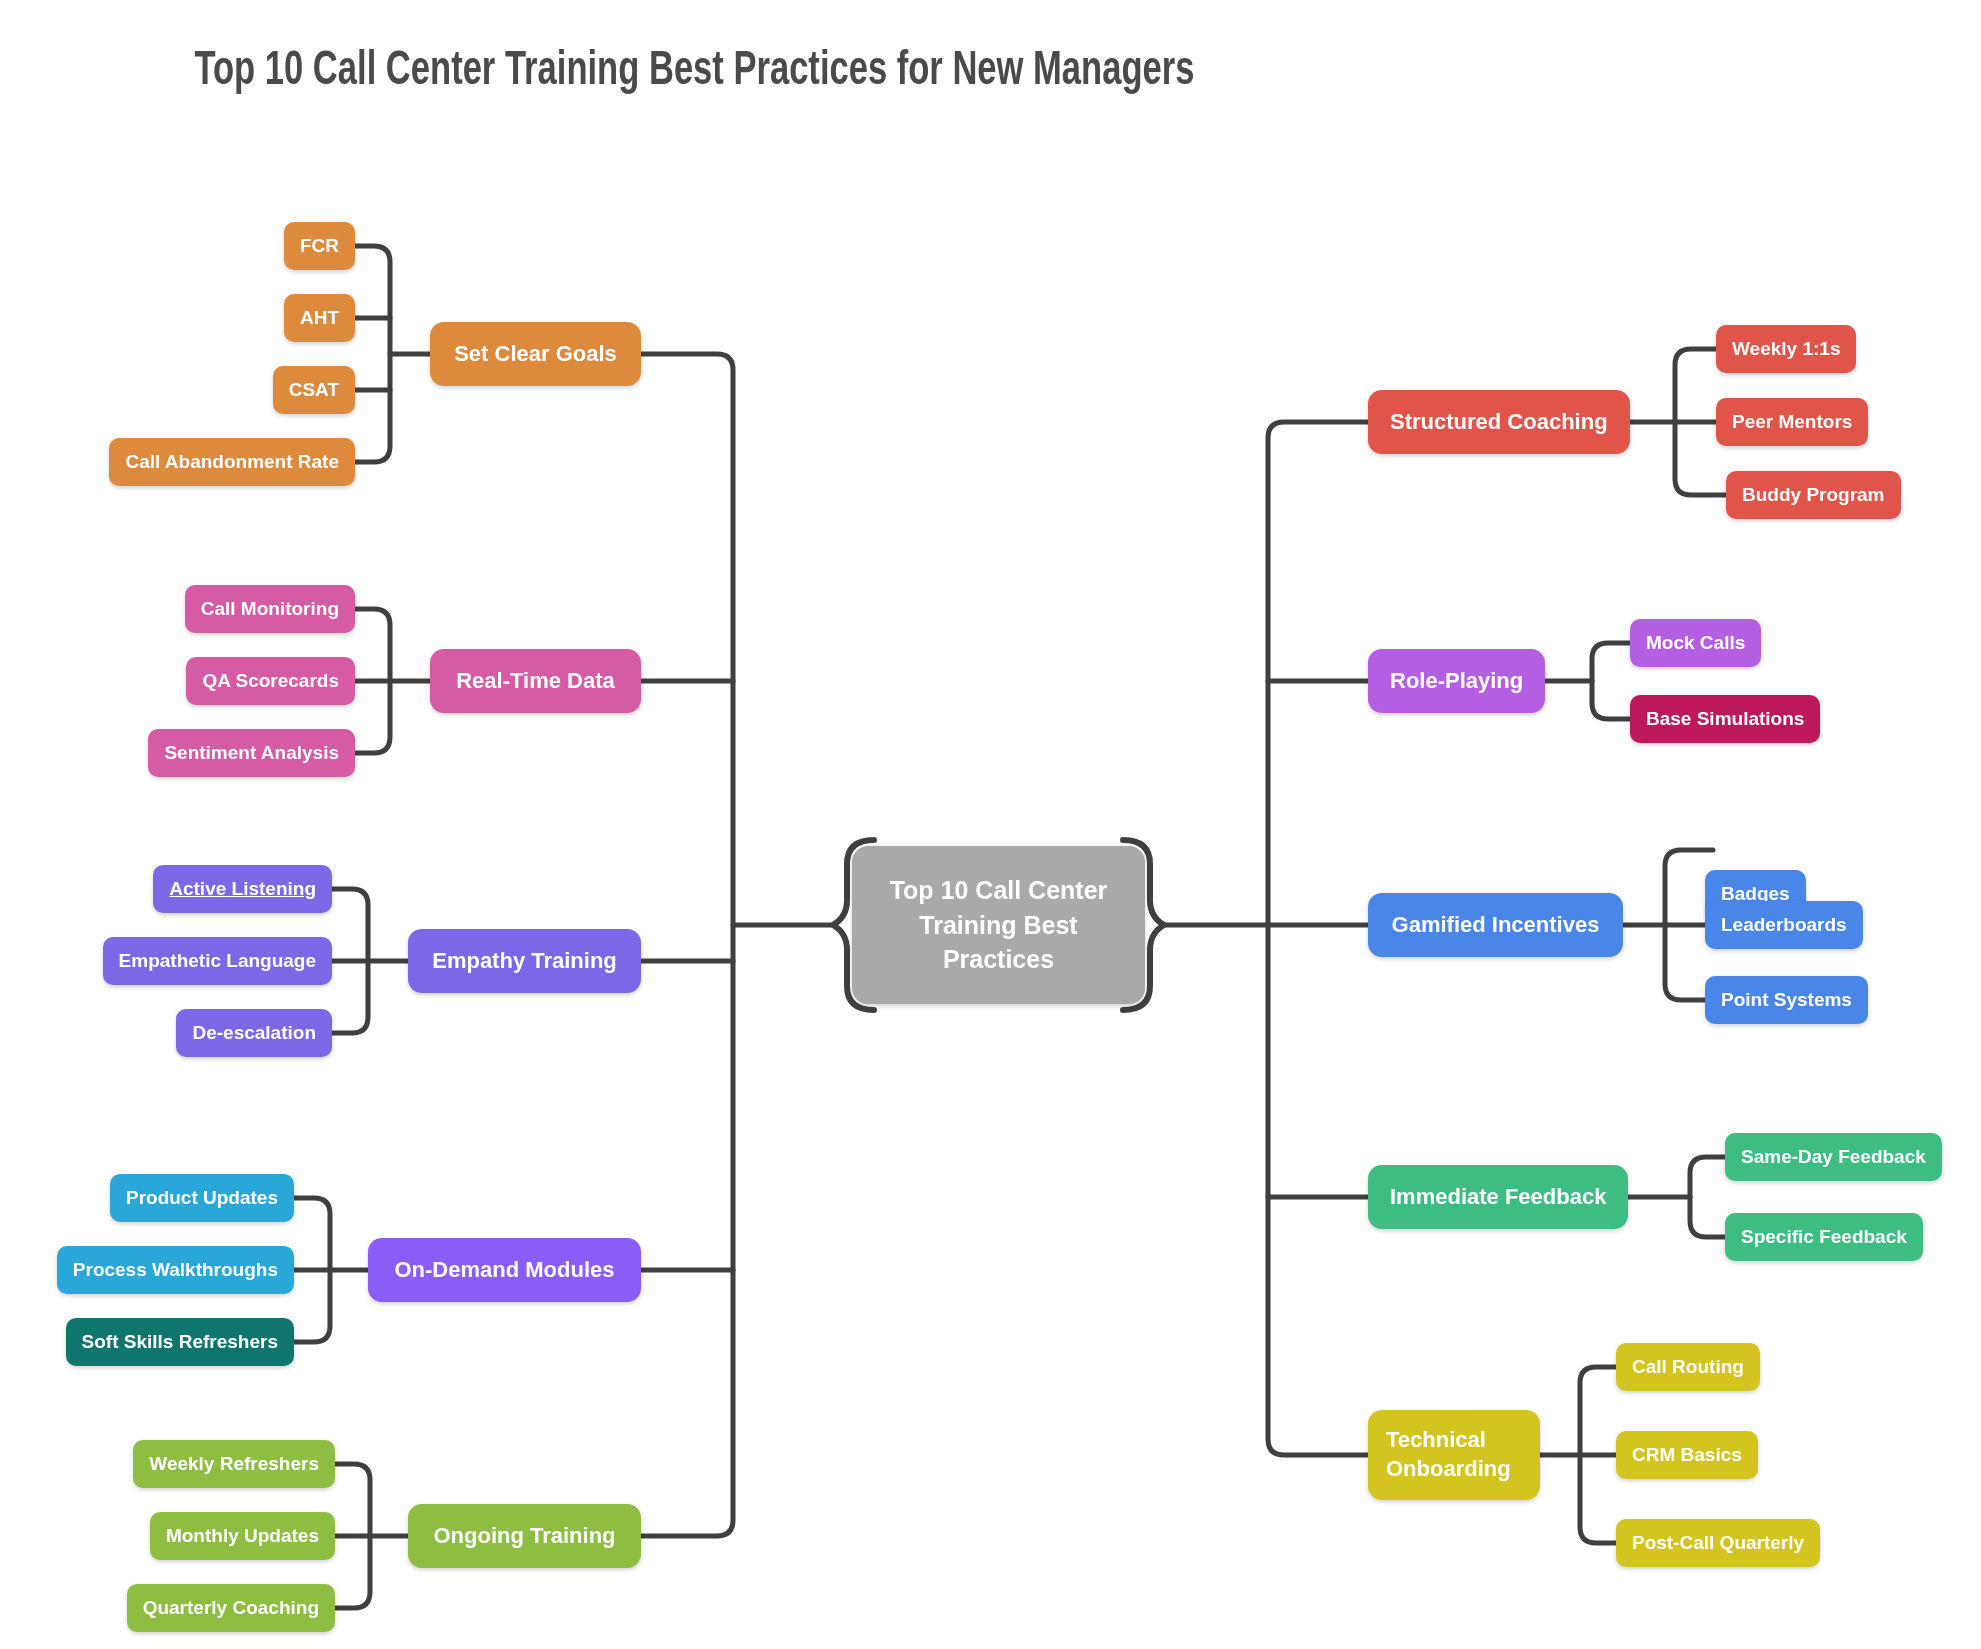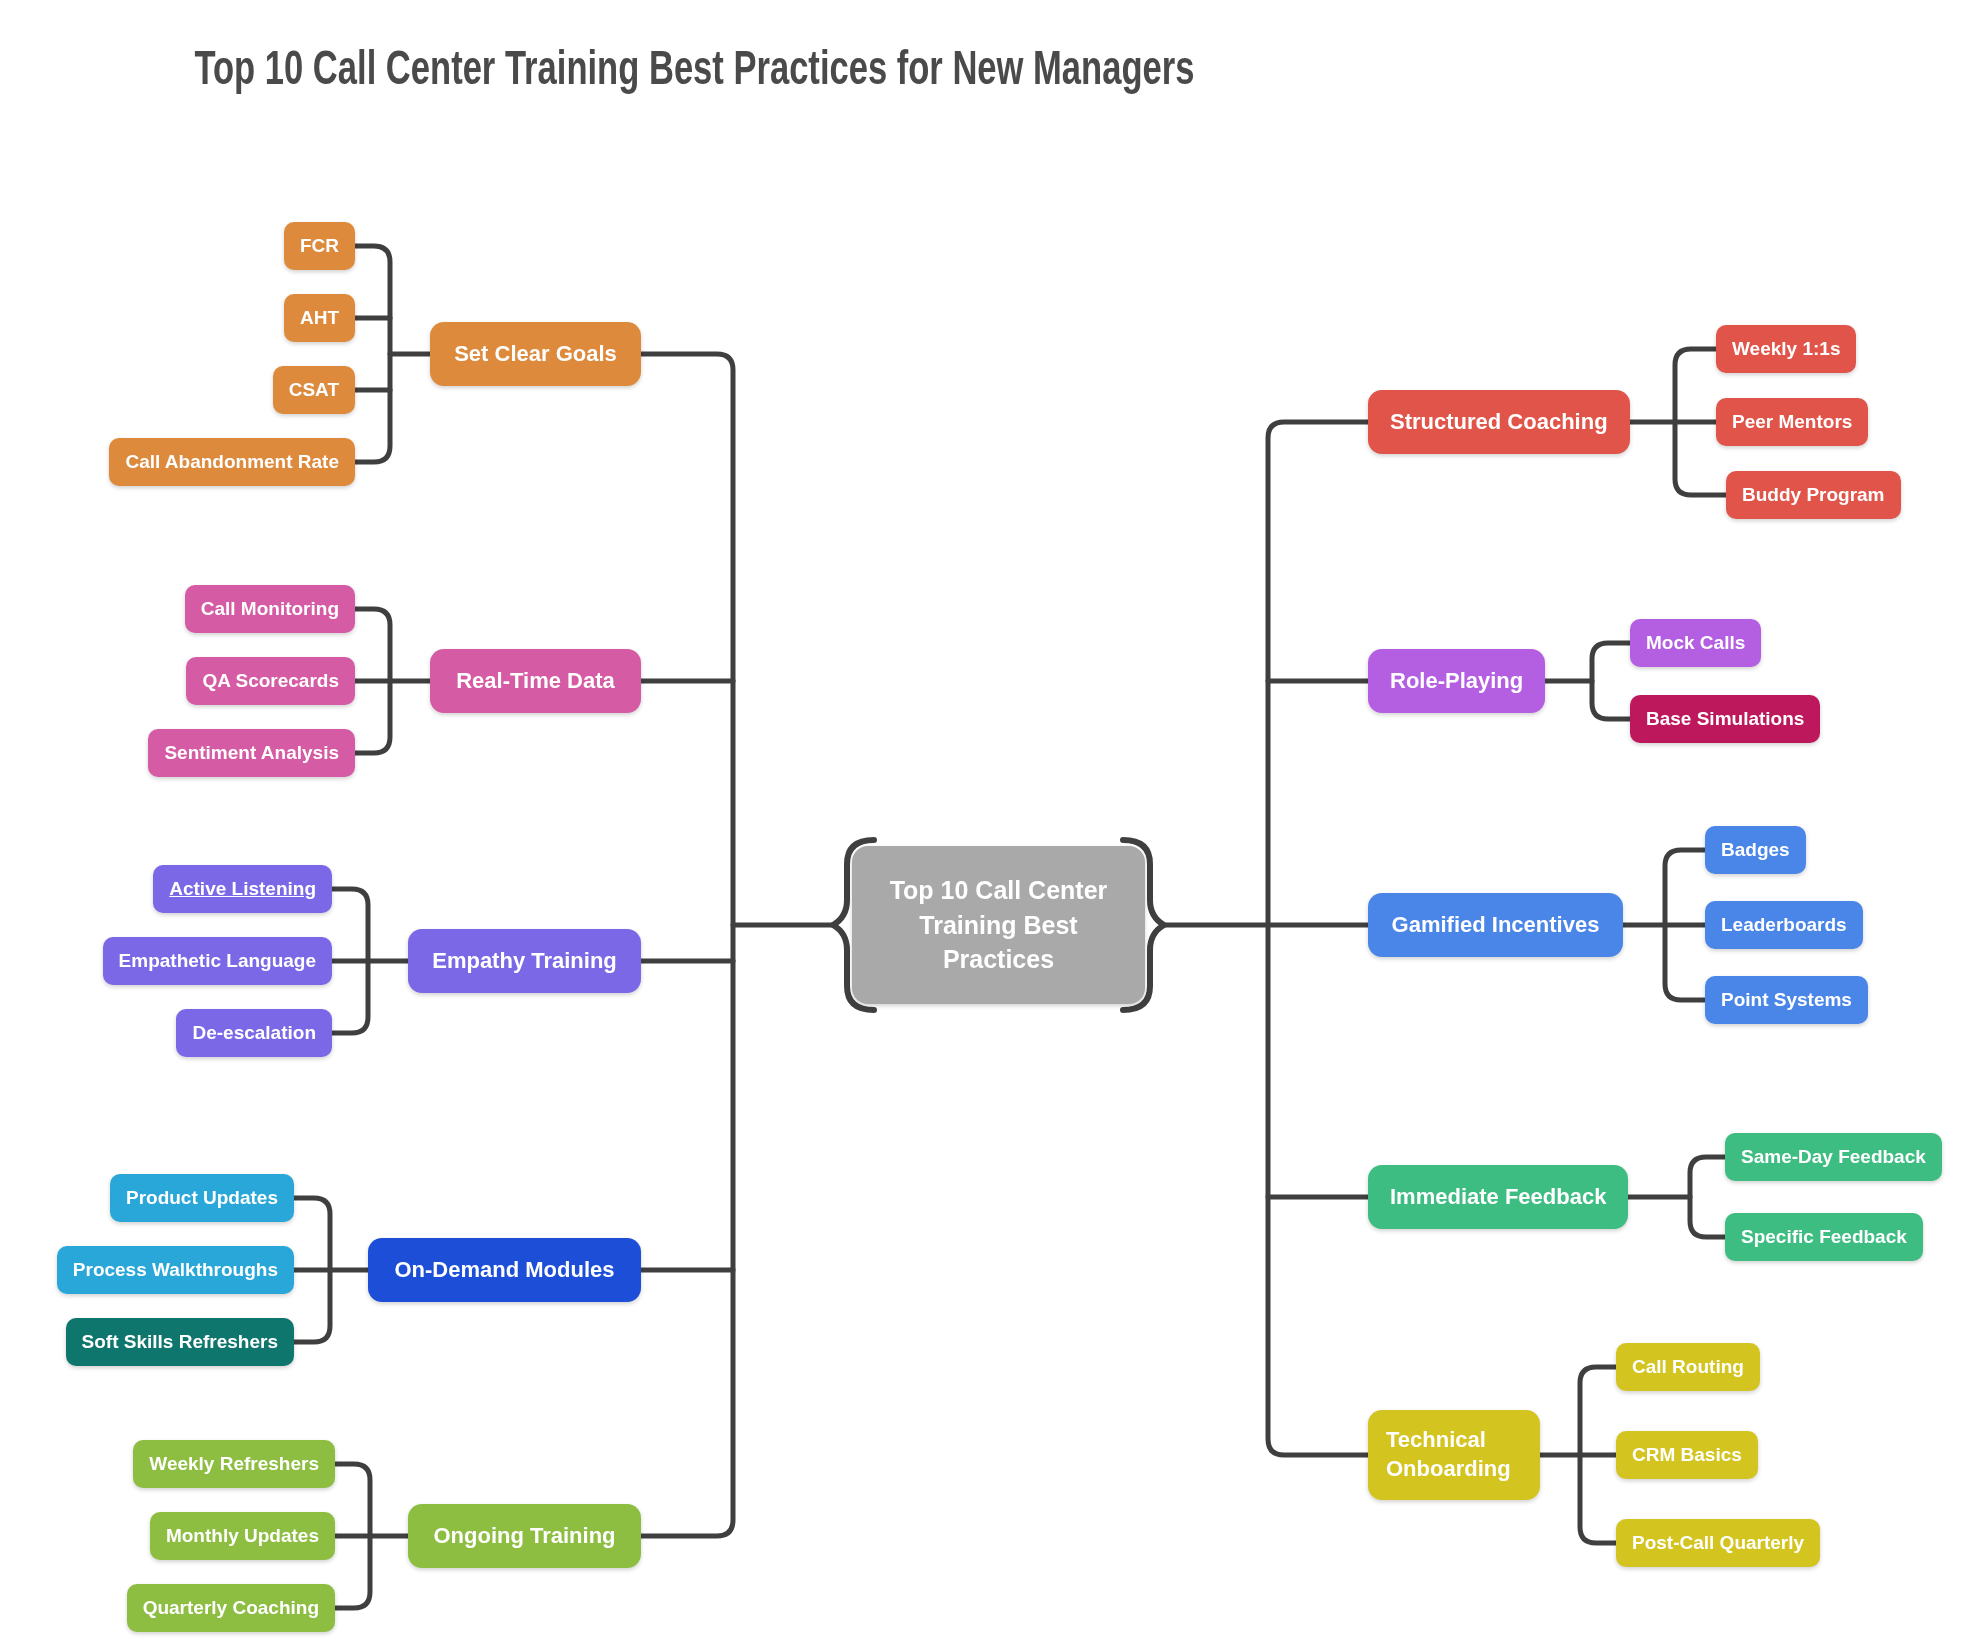--- a/index.html
+++ b/index.html
@@ -90,41 +90,41 @@
 <div class="node parent" style="right: 1340px; top: 649px; min-width: 211px; background: rgb(213, 91, 164);">Real-Time Data</div>
 <div class="node child" style="right: 1626px; top: 585px; background: rgb(213, 91, 164);">Call Monitoring</div>
 <div class="node child" style="right: 1626px; top: 657px; background: rgb(213, 91, 164);">QA Scorecards</div>
 <div class="node child" style="right: 1626px; top: 729px; background: rgb(213, 91, 164);">Sentiment Analysis</div>
 
 <div class="node parent" style="right: 1340px; top: 929px; min-width: 233px; background: rgb(122, 104, 230);">Empathy Training</div>
 <div class="node child" style="right: 1649px; top: 865px; background: rgb(122, 104, 230); text-decoration: underline;">Active Listening</div>
 <div class="node child" style="right: 1649px; top: 937px; background: rgb(122, 104, 230);">Empathetic Language</div>
 <div class="node child" style="right: 1649px; top: 1009px; background: rgb(122, 104, 230);">De-escalation</div>
 
-<div class="node parent" style="right: 1340px; top: 1238px; min-width: 273px; background: #1d4ed8;">On-Demand Modules</div>
+<div class="node parent" style="right: 1340px; top: 1238px; min-width: 273px; background: #8b5cf6;">On-Demand Modules</div>
 <div class="node child" style="right: 1687px; top: 1174px; background: rgb(42, 167, 217);">Product Updates</div>
 <div class="node child" style="right: 1687px; top: 1246px; background: rgb(42, 167, 217);">Process Walkthroughs</div>
 <div class="node child" style="right: 1687px; top: 1318px; background: #0f766e;">Soft Skills Refreshers</div>
 
 <div class="node parent" style="right: 1340px; top: 1504px; min-width: 233px; background: rgb(141, 190, 66);">Ongoing Training</div>
 <div class="node child" style="right: 1646px; top: 1440px; background: rgb(141, 190, 66);">Weekly Refreshers</div>
 <div class="node child" style="right: 1646px; top: 1512px; background: rgb(141, 190, 66);">Monthly Updates</div>
 <div class="node child" style="right: 1646px; top: 1584px; background: rgb(141, 190, 66);">Quarterly Coaching</div>
 
 <div class="node parent" style="left: 1368px; top: 390px; min-width: 250px; background: rgb(225, 84, 73);">Structured Coaching</div>
 <div class="node child" style="left: 1716px; top: 325px; background: rgb(225, 84, 73);">Weekly 1:1s</div>
 <div class="node child" style="left: 1716px; top: 398px; background: rgb(225, 84, 73);">Peer Mentors</div>
 <div class="node child" style="left: 1726px; top: 471px; background: rgb(225, 84, 73);">Buddy Program</div>
 
 <div class="node parent" style="left: 1368px; top: 649px; min-width: 165px; background: rgb(180, 95, 226);">Role-Playing</div>
 <div class="node child" style="left: 1630px; top: 619px; background: rgb(180, 95, 226);">Mock Calls</div>
 <div class="node child" style="left: 1630px; top: 695px; background: #be185d;">Base Simulations</div>
 
 <div class="node parent" style="left: 1368px; top: 893px; min-width: 255px; background: rgb(74, 134, 232);">Gamified Incentives</div>
-<div class="node child" style="left: 1705px; top: 826px; background: rgb(74, 134, 232);">Badges</div>
+<div class="node child" style="left: 1705px; top: 870px; background: rgb(74, 134, 232);">Badges</div>
 <div class="node child" style="left: 1705px; top: 901px; background: rgb(74, 134, 232);">Leaderboards</div>
 <div class="node child" style="left: 1705px; top: 976px; background: rgb(74, 134, 232);">Point Systems</div>
 
 <div class="node parent" style="left: 1368px; top: 1165px; min-width: 252px; background: rgb(62, 189, 130);">Immediate Feedback</div>
 <div class="node child" style="left: 1725px; top: 1133px; background: rgb(62, 189, 130);">Same-Day Feedback</div>
 <div class="node child" style="left: 1725px; top: 1213px; background: rgb(62, 189, 130);">Specific Feedback</div>
 
 <div class="node parent two-line" style="left: 1368px; top: 1410px; background: rgb(212, 196, 31);">Technical Onboarding</div>
 <div class="node child" style="left: 1616px; top: 1343px; background: rgb(212, 196, 31);">Call Routing</div>
 <div class="node child" style="left: 1616px; top: 1431px; background: rgb(212, 196, 31);">CRM Basics</div>

